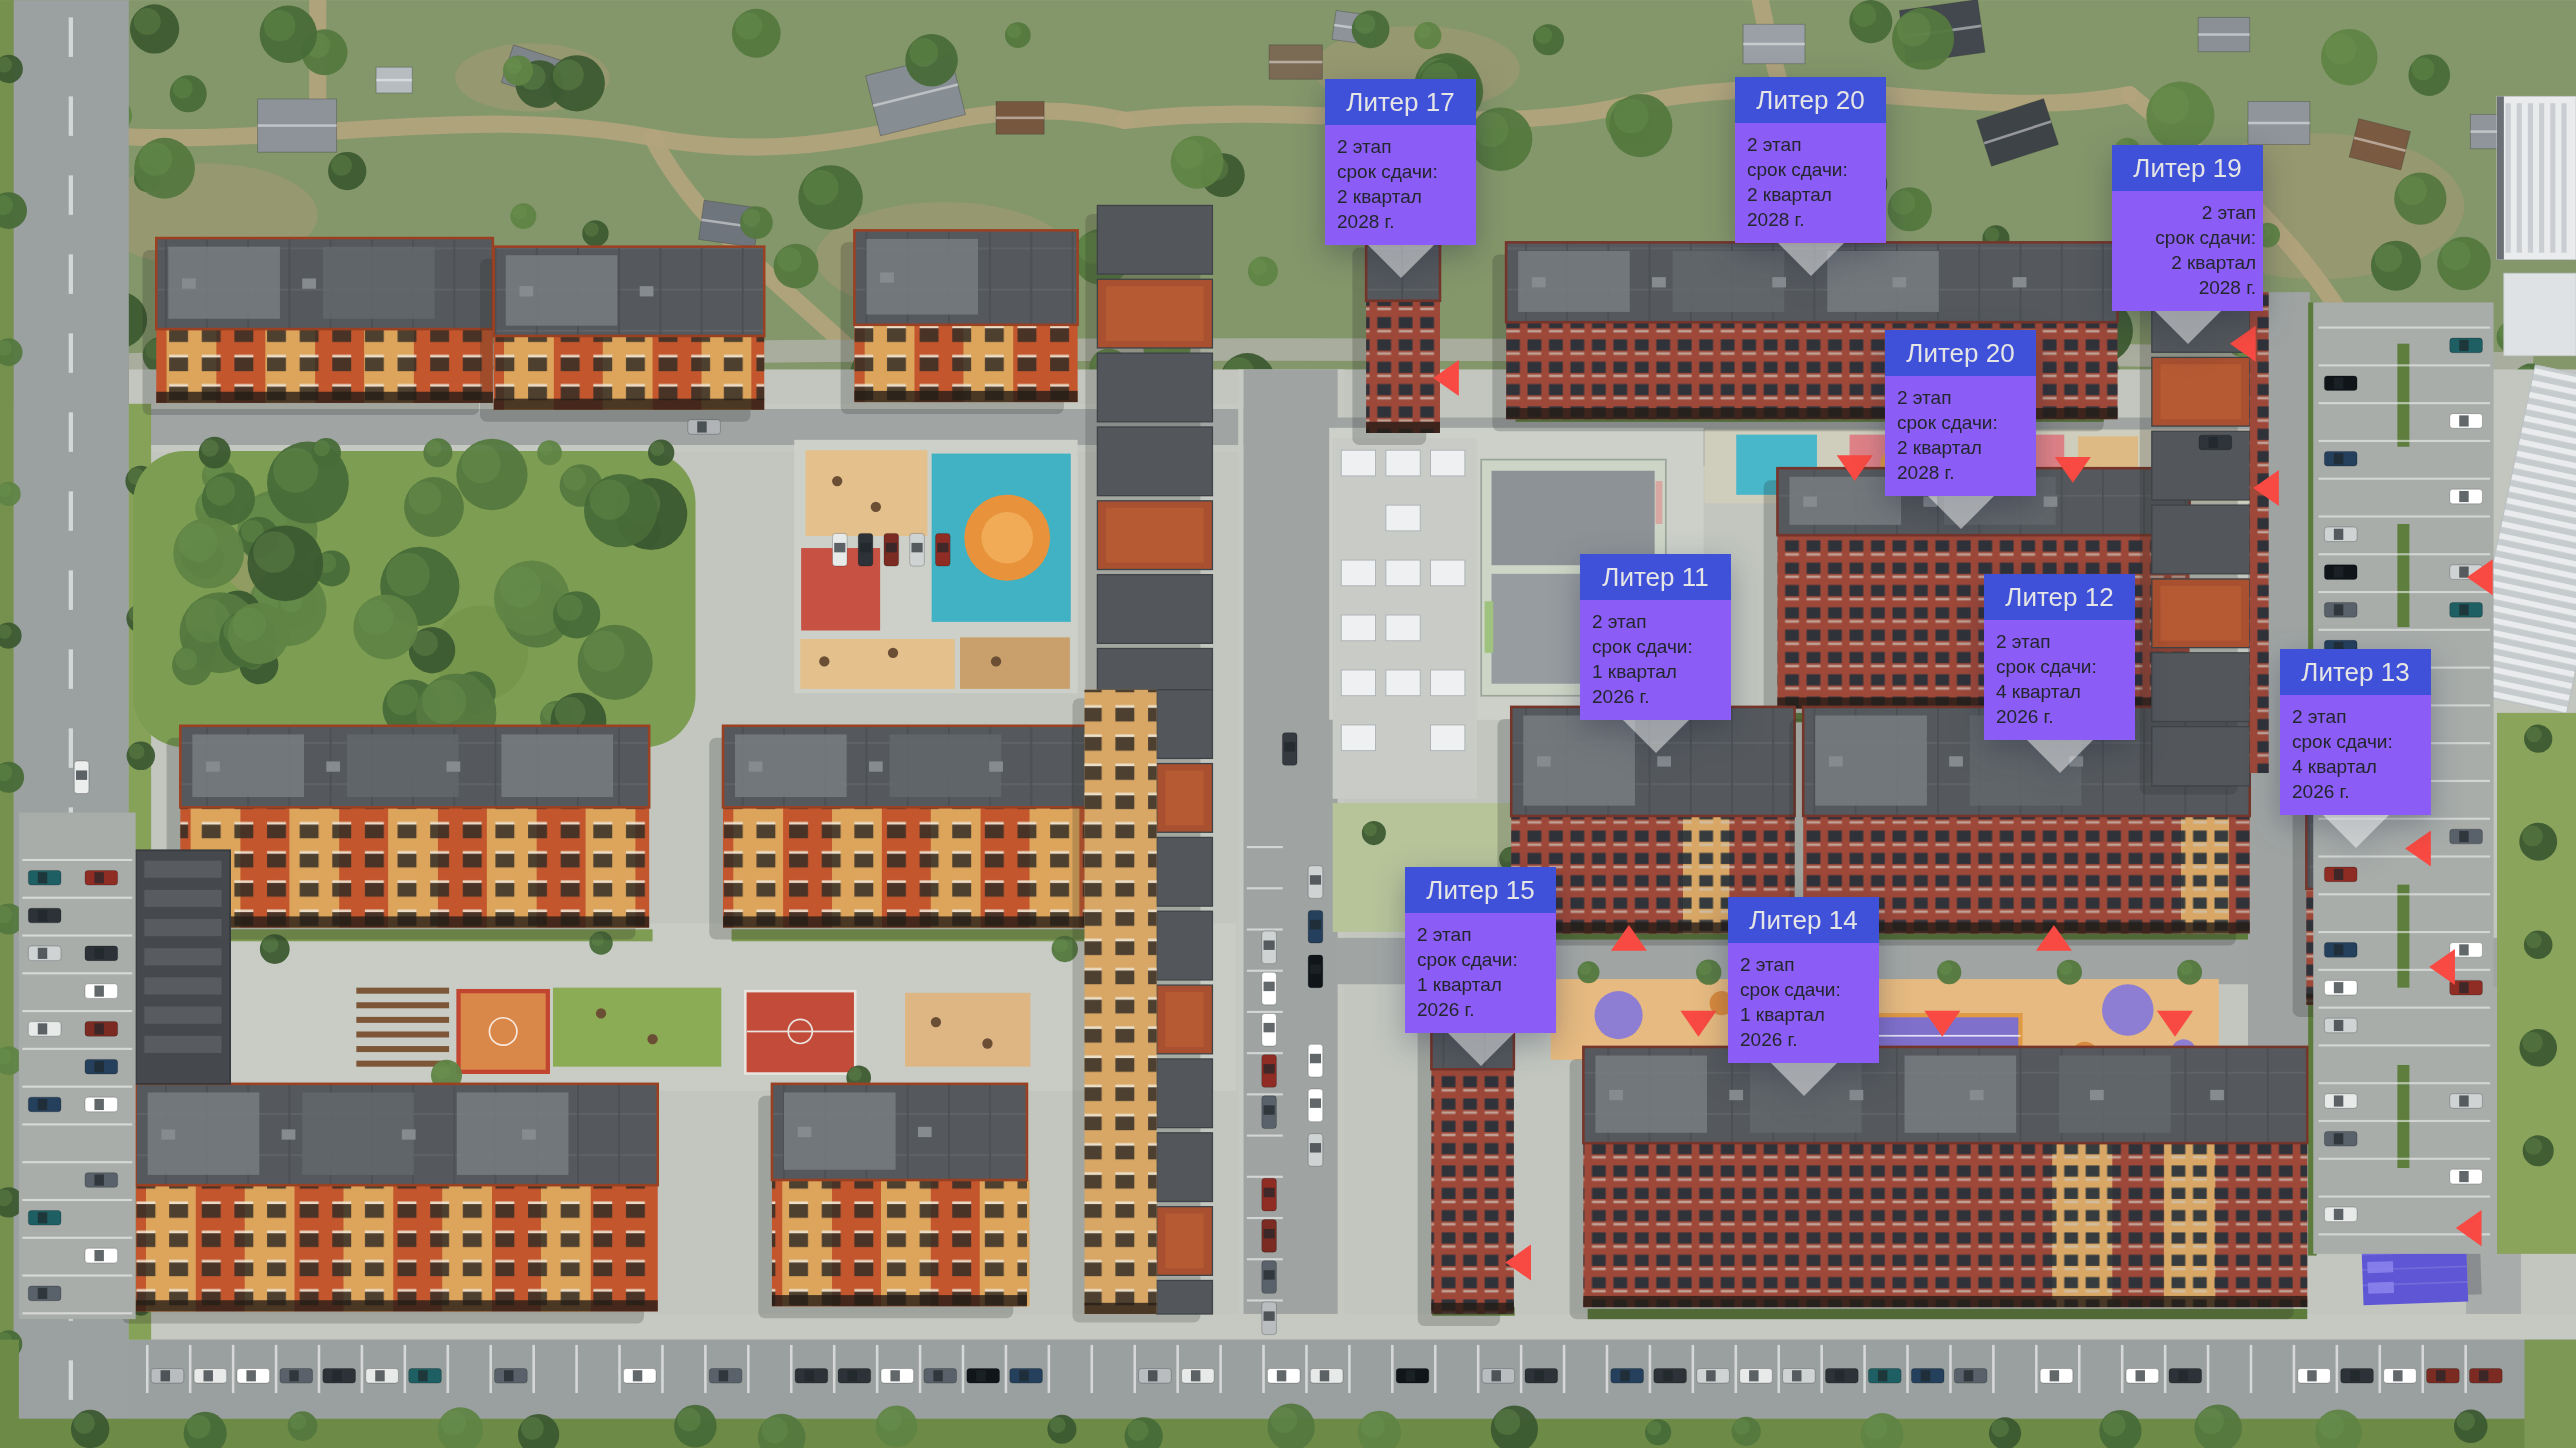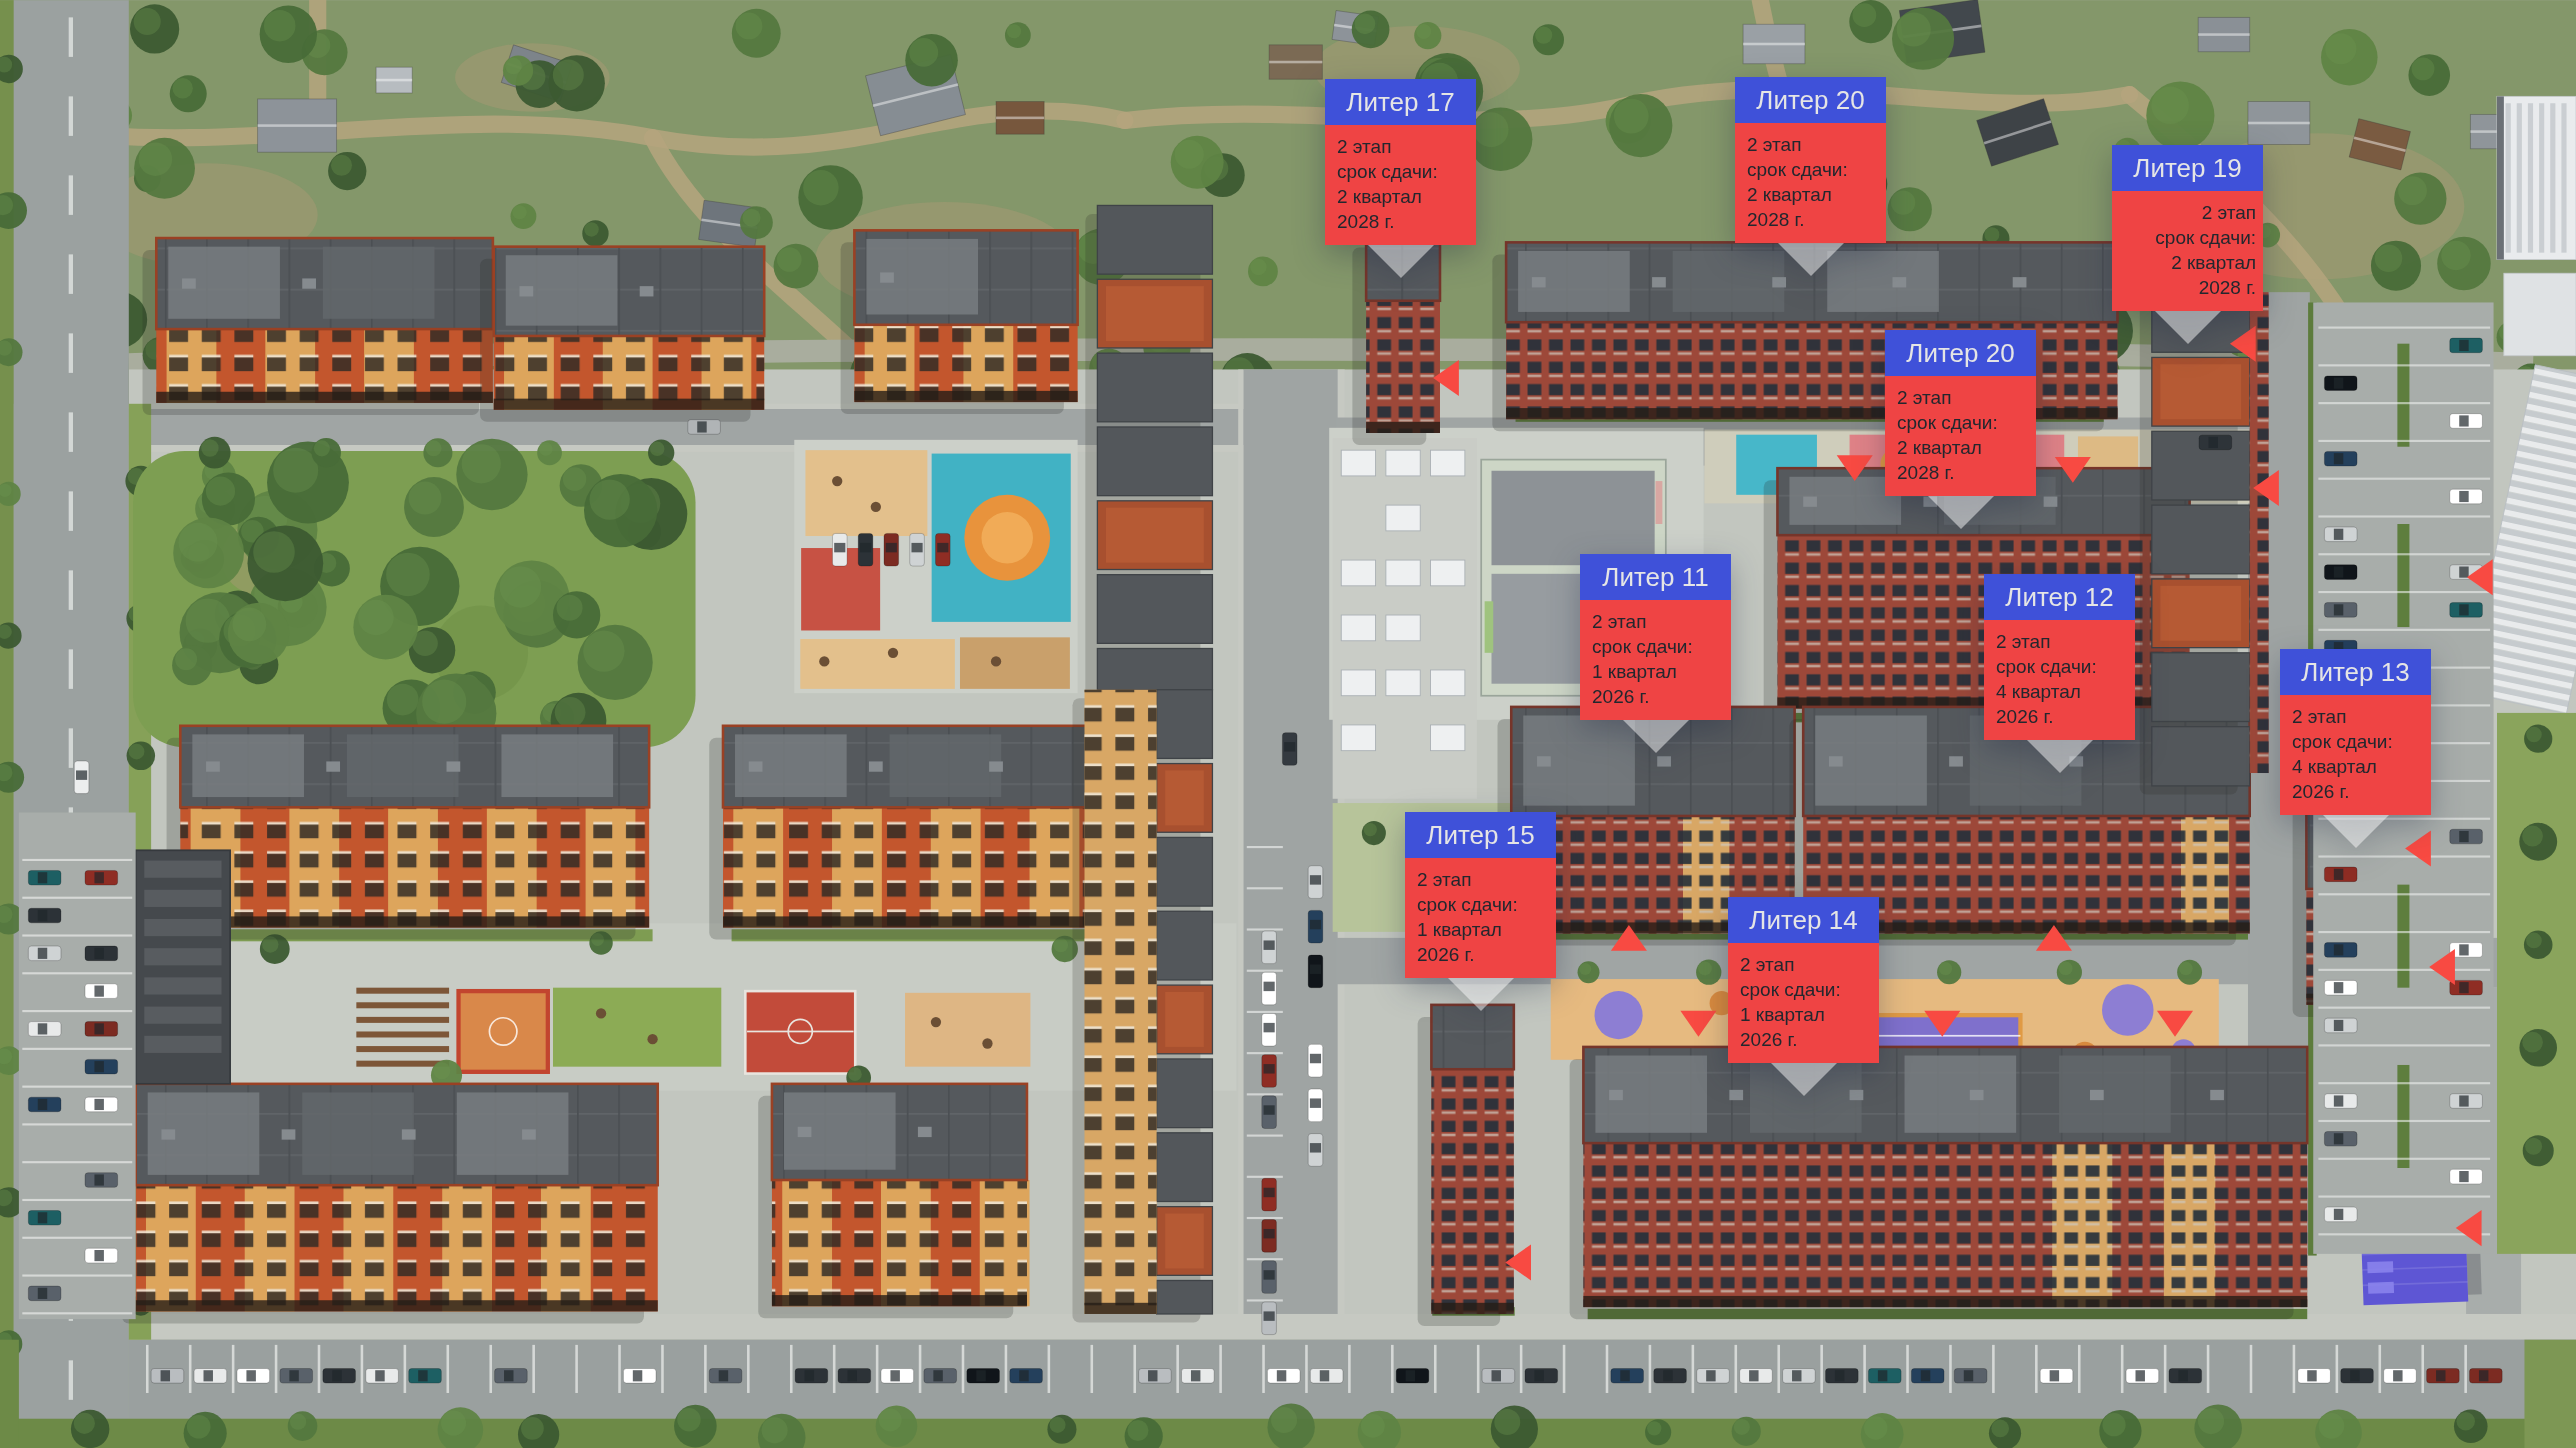--- a/index.html
+++ b/index.html
@@ -3,21 +3,21 @@
 <meta charset="utf-8">
 <style>
   html,body{margin:0;padding:0;background:#9fa899;}
   #stage{position:relative;width:2576px;height:1449px;overflow:hidden;
          font-family:"Liberation Sans",sans-serif;}
   #scene{position:absolute;left:0;top:0;}
   .callout{position:absolute;width:151px;z-index:10;cursor:pointer;
            filter:drop-shadow(0 10.3px 15.5px rgba(20,30,60,.30));}
   .callout-header{background:var(--accent,#3f51d9);color:#e5e5e5;height:46px;
     display:flex;align-items:center;justify-content:center;font-size:26px;font-weight:400;}
-  .callout-body{position:relative;background:#ef4444;color:#23272e;font-size:19px;
+  .callout-body{position:relative;background:#8b5cf6;color:#23272e;font-size:19px;
     line-height:25px;padding:9.4px 6.9px 11px 12px;}
   .callout-tail{position:absolute;left:50%;bottom:-22px;width:53px;height:53px;
     background:rgba(255,255,255,.48);transform:translateX(-50%) rotate(45deg);z-index:-1;}
 </style>
 </head>
 <body>
 
 <div id="stage">
   <svg id="scene" width="2576" height="1449" viewBox="0 0 3000 1687">
       <defs>
@@ -1529,21 +1529,21 @@
   </div>
   <div class="callout" style="left:2280px;top:624px;margin-top:25px;">
     <div class="callout-header">Литер 13</div>
     <div class="callout-body">
       <div>2 этап</div>
       <div>срок сдачи:</div>
       <div>4 квартал 2026 г.</div>
       <div class="callout-tail"></div>
     </div>
   </div>
-  <div class="callout" style="left:1387px;top:812px;padding-left:18px;">
+  <div class="callout" style="left:1387px;top:867px;padding-left:18px;">
     <div class="callout-header">Литер 15</div>
     <div class="callout-body">
       <div>2 этап</div>
       <div>срок сдачи:</div>
       <div>1 квартал 2026 г.</div>
       <div class="callout-tail"></div>
     </div>
   </div>
   <div class="callout" style="left:1728px;top:897px;">
     <div class="callout-header">Литер 14</div>

